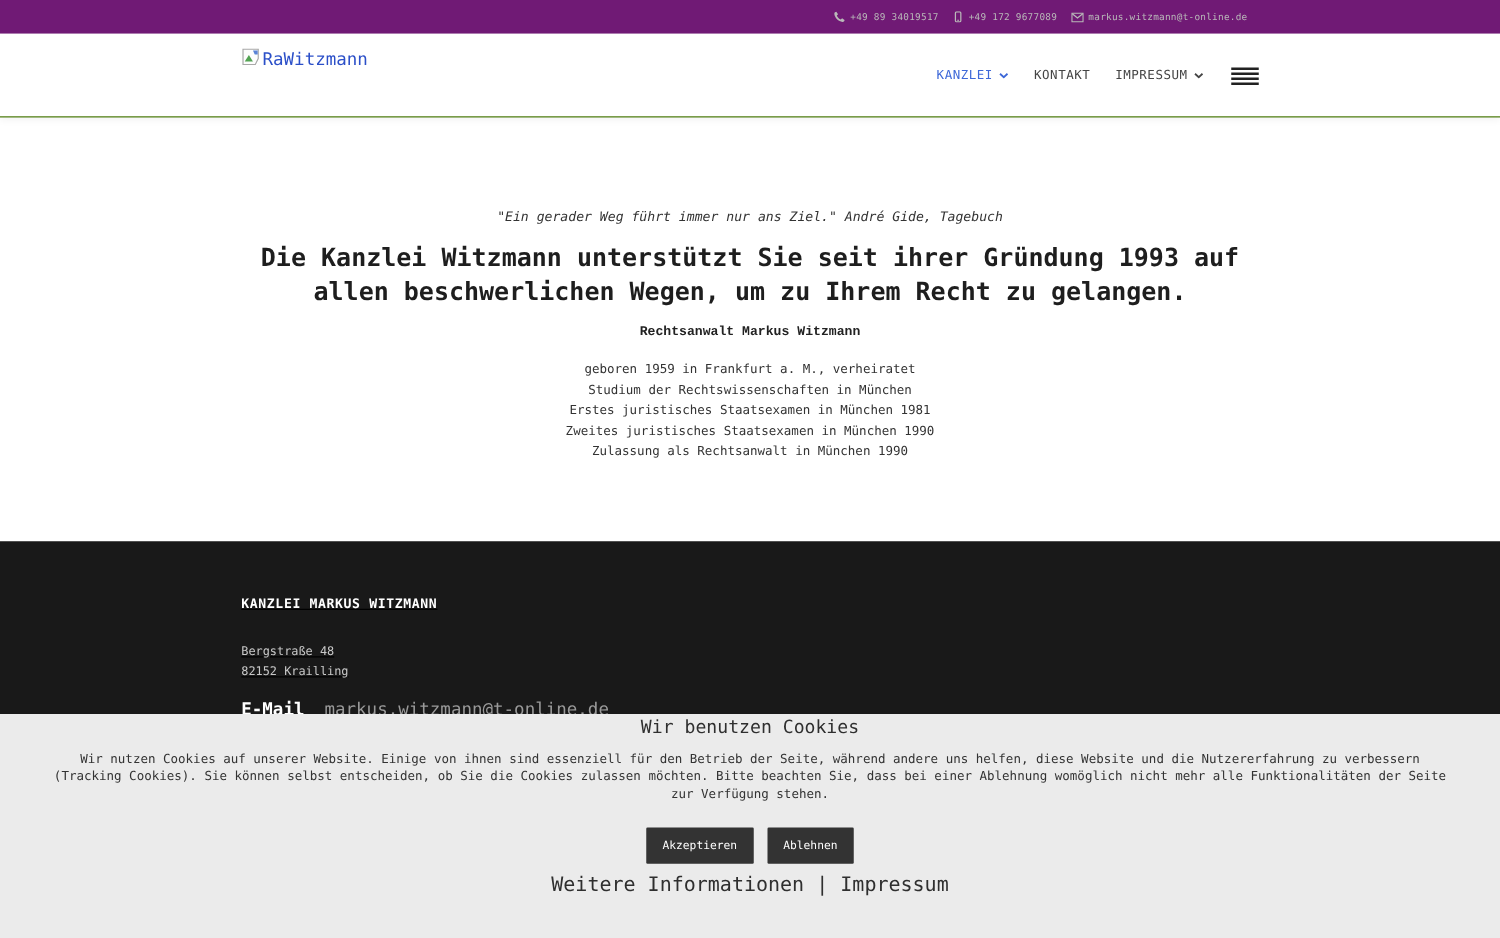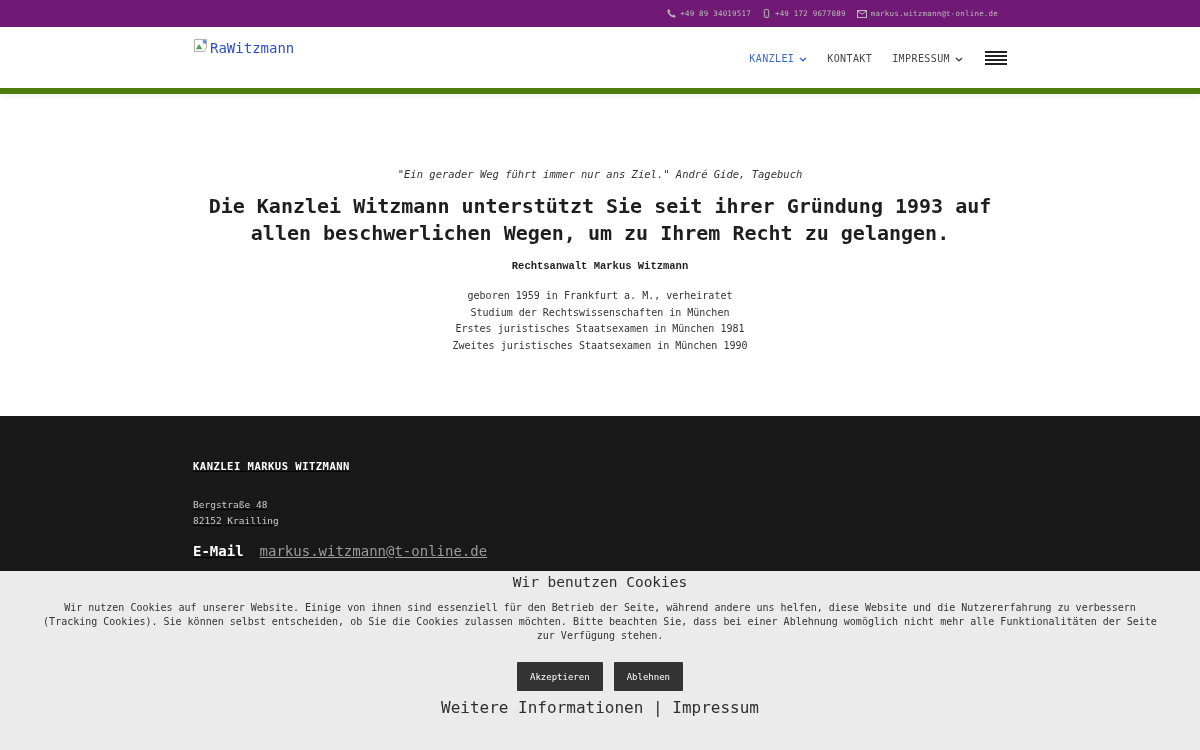--- a/index.html
+++ b/index.html
@@ -8,21 +8,21 @@
 
   
   .topbar { height:27px; background:#701a75; display:flex; align-items:center;
     justify-content:flex-end; padding-right:202px; gap:11px; }
   .topbar-item { display:flex; align-items:center; gap:4px; color:#b9b9b9;
     font-size:7.5px; letter-spacing:.2px; text-decoration:none; }
   .topbar-item svg { display:block; }
 
   
   .header { height:67px; background:#fff; box-shadow:0 3px 6px rgba(0,0,0,.05);
-    border-bottom:6px solid #4d7c0f; position:relative; z-index:2; }
+    border-bottom:1px solid #4d7c0f; position:relative; z-index:2; }
   .header-inner { width:814px; margin:0 auto; height:100%; display:flex;
     align-items:center; justify-content:space-between; }
   .logo { display:flex; align-items:center; gap:2px; text-decoration:none;
     align-self:flex-start; margin-top:11px; }
   .logo-alt { color:#2b4fc8; font-size:14px; }
   .nav { display:flex; align-items:center; gap:20px; margin-top:1px;padding-left:41px; }
   .nav-link { display:flex; align-items:center; gap:5px; font-size:10px;
     letter-spacing:.4px; color:#454545; text-decoration:none; cursor:pointer; }
   .nav-link.active { color:#3e68d8; }
   .nav-link.active svg polyline { stroke:#3e68d8; }
@@ -134,20 +134,21 @@
 
 <div class="main">
   <div class="quote">"Ein gerader Weg führt immer nur ans Ziel." André Gide, Tagebuch</div>
   <h1 class="main-heading">Die Kanzlei Witzmann unterstützt Sie seit ihrer Gründung 1993 auf allen beschwerlichen Wegen, um zu Ihrem Recht zu gelangen.</h1>
   <h3 class="sub-heading">Rechtsanwalt Markus Witzmann</h3>
   <div class="bio">
     <div>geboren 1959 in Frankfurt a. M., verheiratet</div>
     <div>Studium der Rechtswissenschaften in München</div>
     <div>Erstes juristisches Staatsexamen in München 1981</div>
     <div>Zweites juristisches Staatsexamen in München 1990</div>
+    <div>Zulassung als Rechtsanwalt in München 1990</div>
   </div>
 </div>
 
 <div class="footer">
   <div class="footer-inner">
     <div class="footer-heading">KANZLEI MARKUS WITZMANN</div>
     <div class="footer-address">
       <div>Bergstraße 48</div>
       <div>82152 Krailling</div>
     </div>

